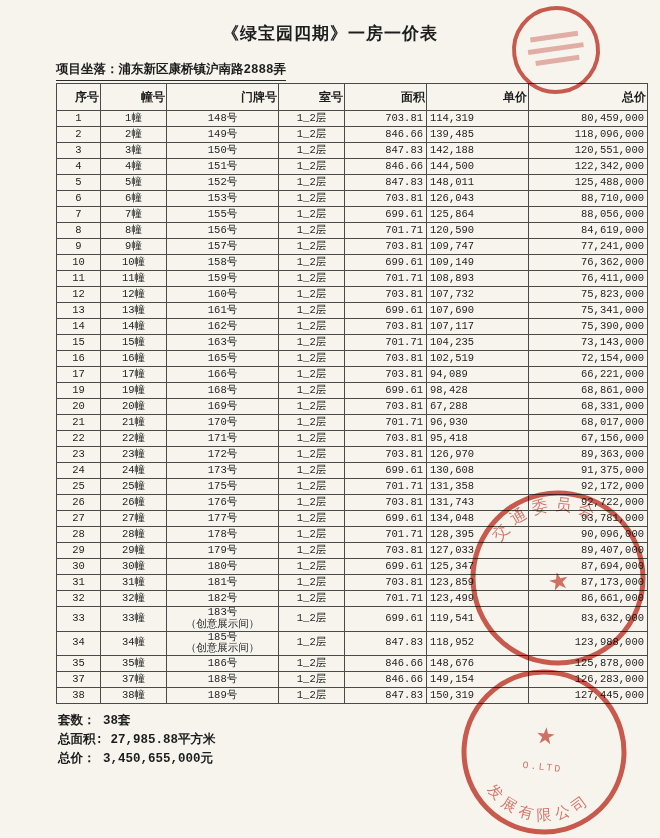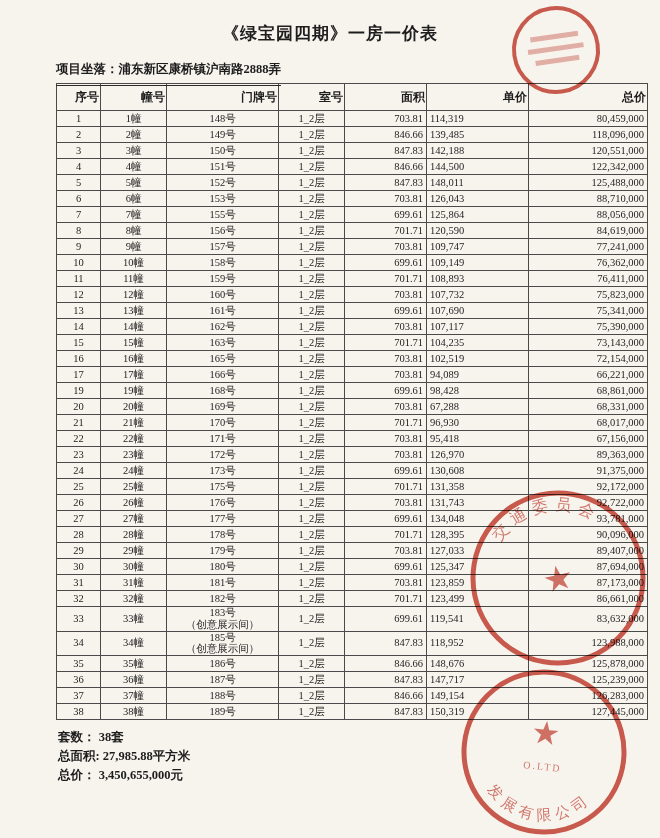--- a/index.html
+++ b/index.html
@@ -4,32 +4,32 @@
 <style>
   html,body{margin:0;padding:0;}
   body{
     width:660px;height:838px;
     background:#f7f4ee;
     font-family:"Liberation Serif","DejaVu Serif",serif;
     color:#222;
     position:relative;
     overflow:hidden;
   }
-  .doc{position:absolute;left:0;top:0;width:660px;height:838px;}
+  .doc{position:absolute;left:0;top:0;width:660px;height:838px;font-family:Liberation Mono, monospace;}
   .title{
     text-align:center;
     font-size:17px;font-weight:bold;letter-spacing:1px;
     margin-top:22px;color:#1d1d1d;
   }
   .location-line{
     margin:16px 0 5px 56px;
     font-size:12.5px;font-weight:bold;color:#1d1d1d;
   }
   .location-line .u{
-    border-bottom:1px solid #2a2a2a;padding-bottom:9px;
+    border-bottom:1px solid #2a2a2a;padding-bottom:3px;
   }
   table.price{
     border-collapse:collapse;table-layout:fixed;
     margin-left:56px;width:591px;
     background:transparent;
   }
   table.price th,table.price td{
     border:1px solid #4a4a4a;
     overflow:hidden;
   }
@@ -390,29 +390,20 @@
         <tr>
           <td class="c0">35</td>
           <td class="c1">35幢</td>
           <td class="c2">186号</td>
           <td class="c3">1_2层</td>
           <td class="c4">846.66</td>
           <td class="c5">148,676</td>
           <td class="c6">125,878,000</td>
         </tr>
         <tr>
-          <td class="c0">36</td>
-          <td class="c1">36幢</td>
-          <td class="c2">187号</td>
-          <td class="c3">1_2层</td>
-          <td class="c4">847.83</td>
-          <td class="c5">147,717</td>
-          <td class="c6">125,239,000</td>
-        </tr>
-        <tr>
           <td class="c0">37</td>
           <td class="c1">37幢</td>
           <td class="c2">188号</td>
           <td class="c3">1_2层</td>
           <td class="c4">846.66</td>
           <td class="c5">149,154</td>
           <td class="c6">126,283,000</td>
         </tr>
         <tr>
           <td class="c0">38</td>

